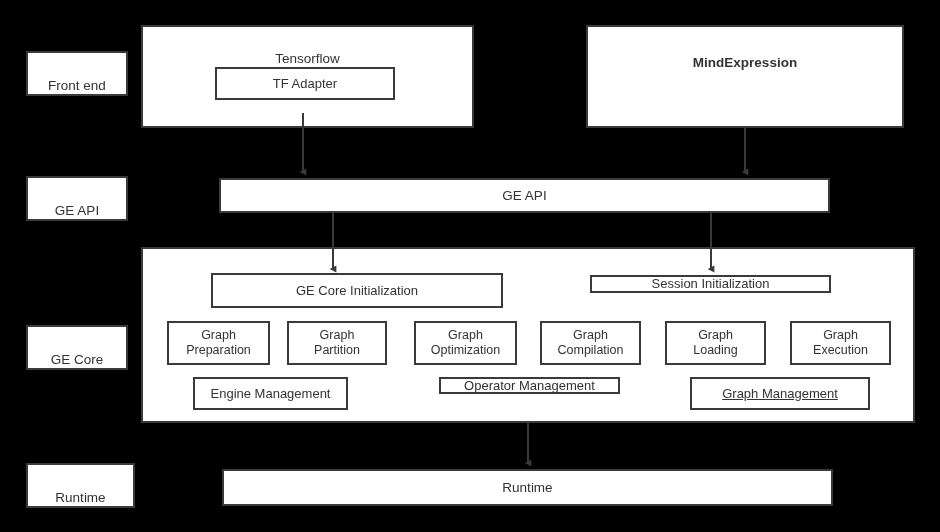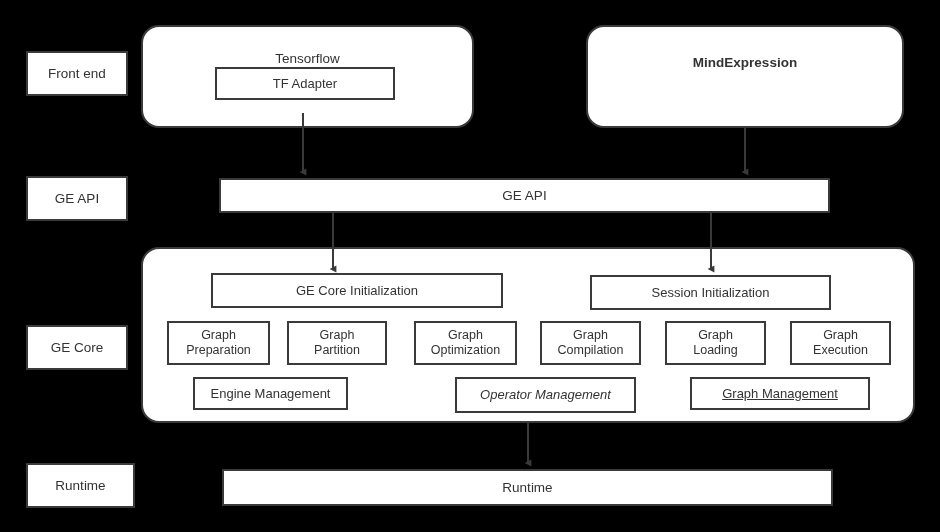--- a/index.html
+++ b/index.html
@@ -28,26 +28,26 @@
     align-items: center;
     justify-content: center;
     text-align: center;
     line-height: 1.18;
     font-size: 13px;
     font-family: "Liberation Sans", sans-serif;
     white-space: pre-line;
   }
   .layer-label {
     font-size: 13.5px;
+    align-items: flex-end;
   }
   .frame {
     
     display: block;
     padding: 0;
-    border-radius: 18px;
   }
   .frame > .frame-title {
     position: absolute;
     left: 0;
     right: 0;
     text-align: center;
     font-size: 13.5px;
     color: #333333;
   }
   .bar-label {
@@ -105,21 +105,21 @@
   <div class="box bar-label" style="left:219px; top:178px; width:611px; height:35px;">
     <span>GE API</span>
   </div>
 
   <div class="box frame" style="left:141px; top:247px; width:774px; height:176px;">
 
     
     <div class="box mid-box" style="left:68px; top:24px; width:292px; height:35px;">
       <span>GE Core Initialization</span>
     </div>
-    <div class="box mid-box" style="left:447px; top:26px; width:241px; height:35px;">
+    <div class="box mid-box" style="left:447px; top:26px; width:241px; height:18px;">
       <span>Session Initialization</span>
     </div>
 
     
     <div class="box small-box" style="left:24px; top:72px; width:103px; height:44px;">
       <span>Graph
 Preparation</span>
     </div>
     <div class="box small-box" style="left:144px; top:72px; width:100px; height:44px;">
       <span>Graph
@@ -139,21 +139,21 @@
     </div>
     <div class="box small-box" style="left:647px; top:72px; width:101px; height:44px;">
       <span>Graph
 Execution</span>
     </div>
 
     
     <div class="box mid-box" style="left:50px; top:128px; width:155px; height:33px;">
       <span>Engine Management</span>
     </div>
-    <div class="box mid-box" style="left:312px; top:128px; width:181px; height:36px;font-style:italic;">
+    <div class="box mid-box" style="left:296px; top:128px; width:181px; height:17px;">
       <span>Operator Management</span>
     </div>
     <div class="box mid-box" style="left:547px; top:128px; width:180px; height:33px;text-decoration:underline;">
       <span>Graph Management</span>
     </div>
   </div>
 
   <div class="box bar-label" style="left:222px; top:469px; width:611px; height:37px;">
     <span>Runtime</span>
   </div>

